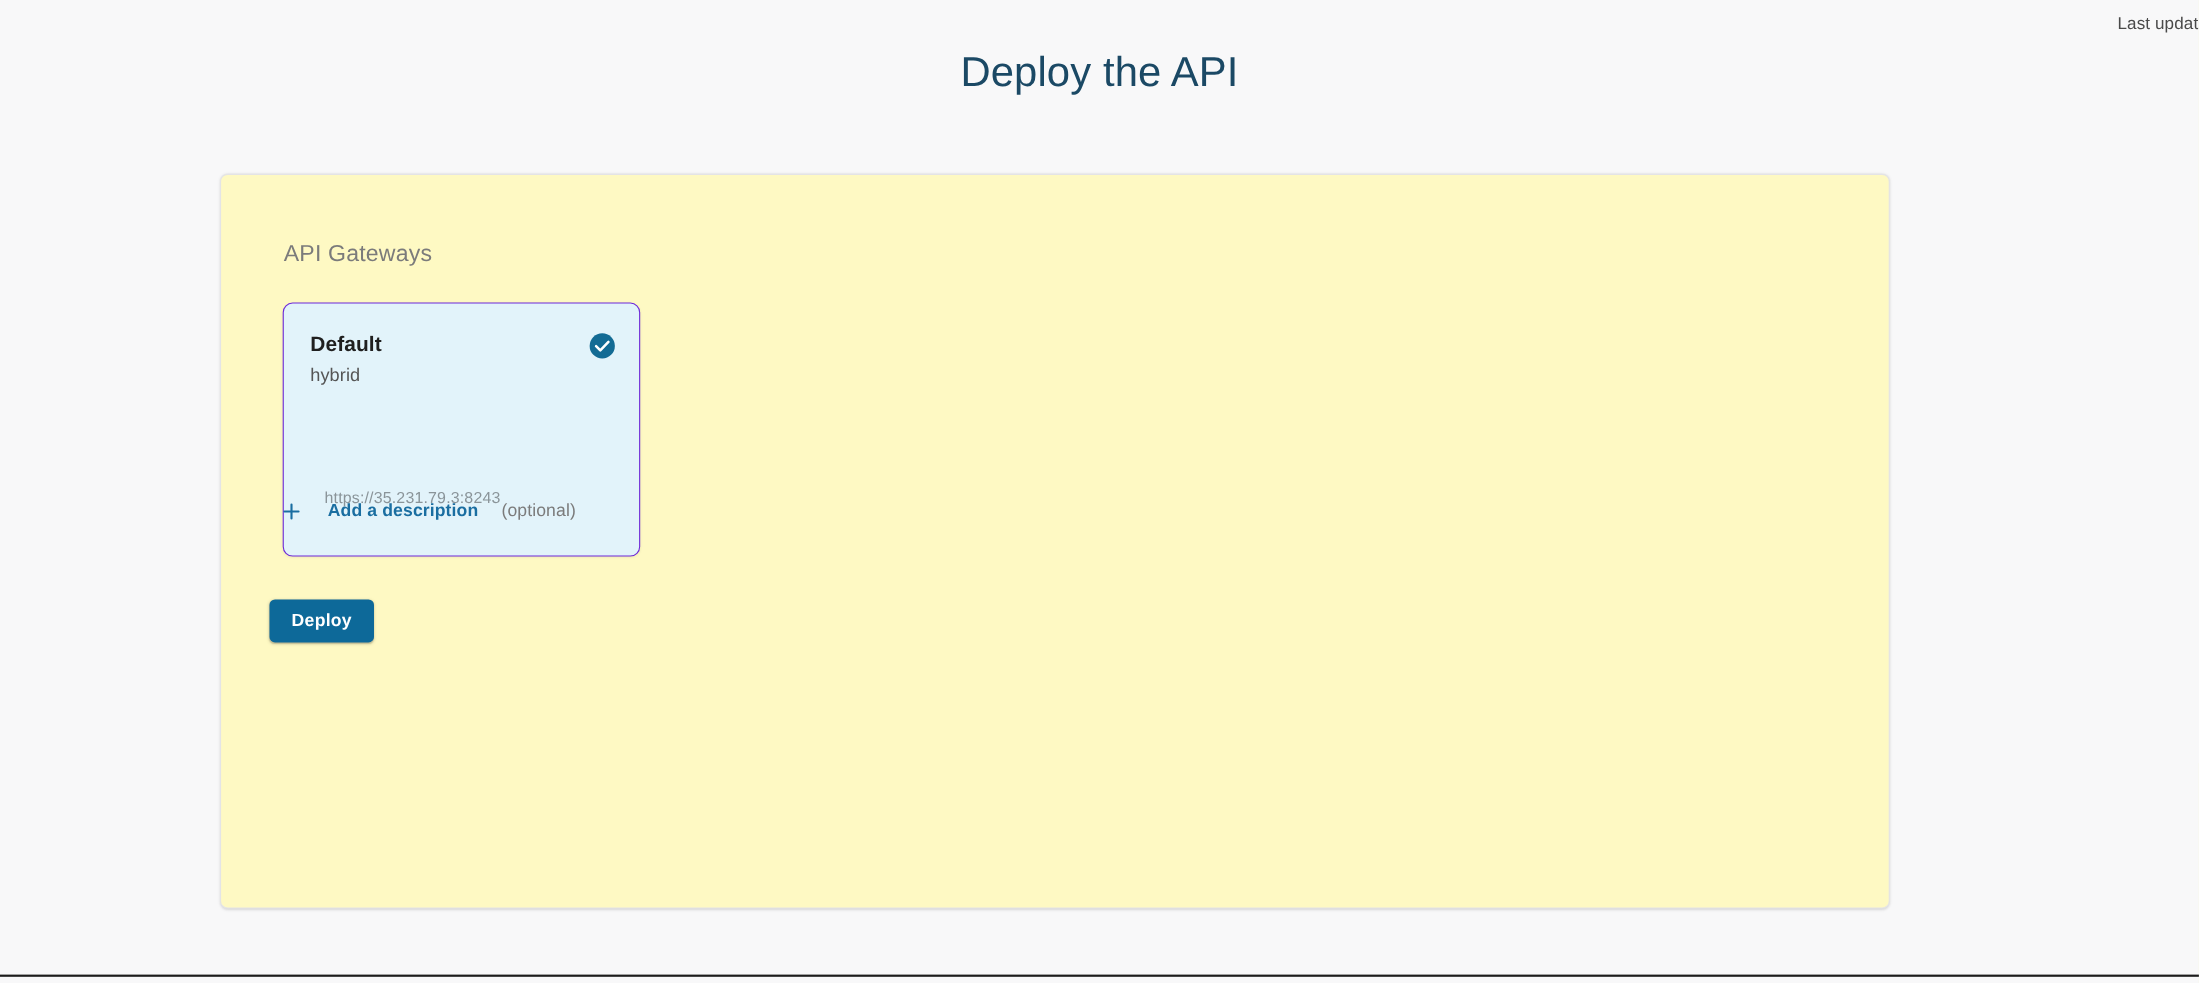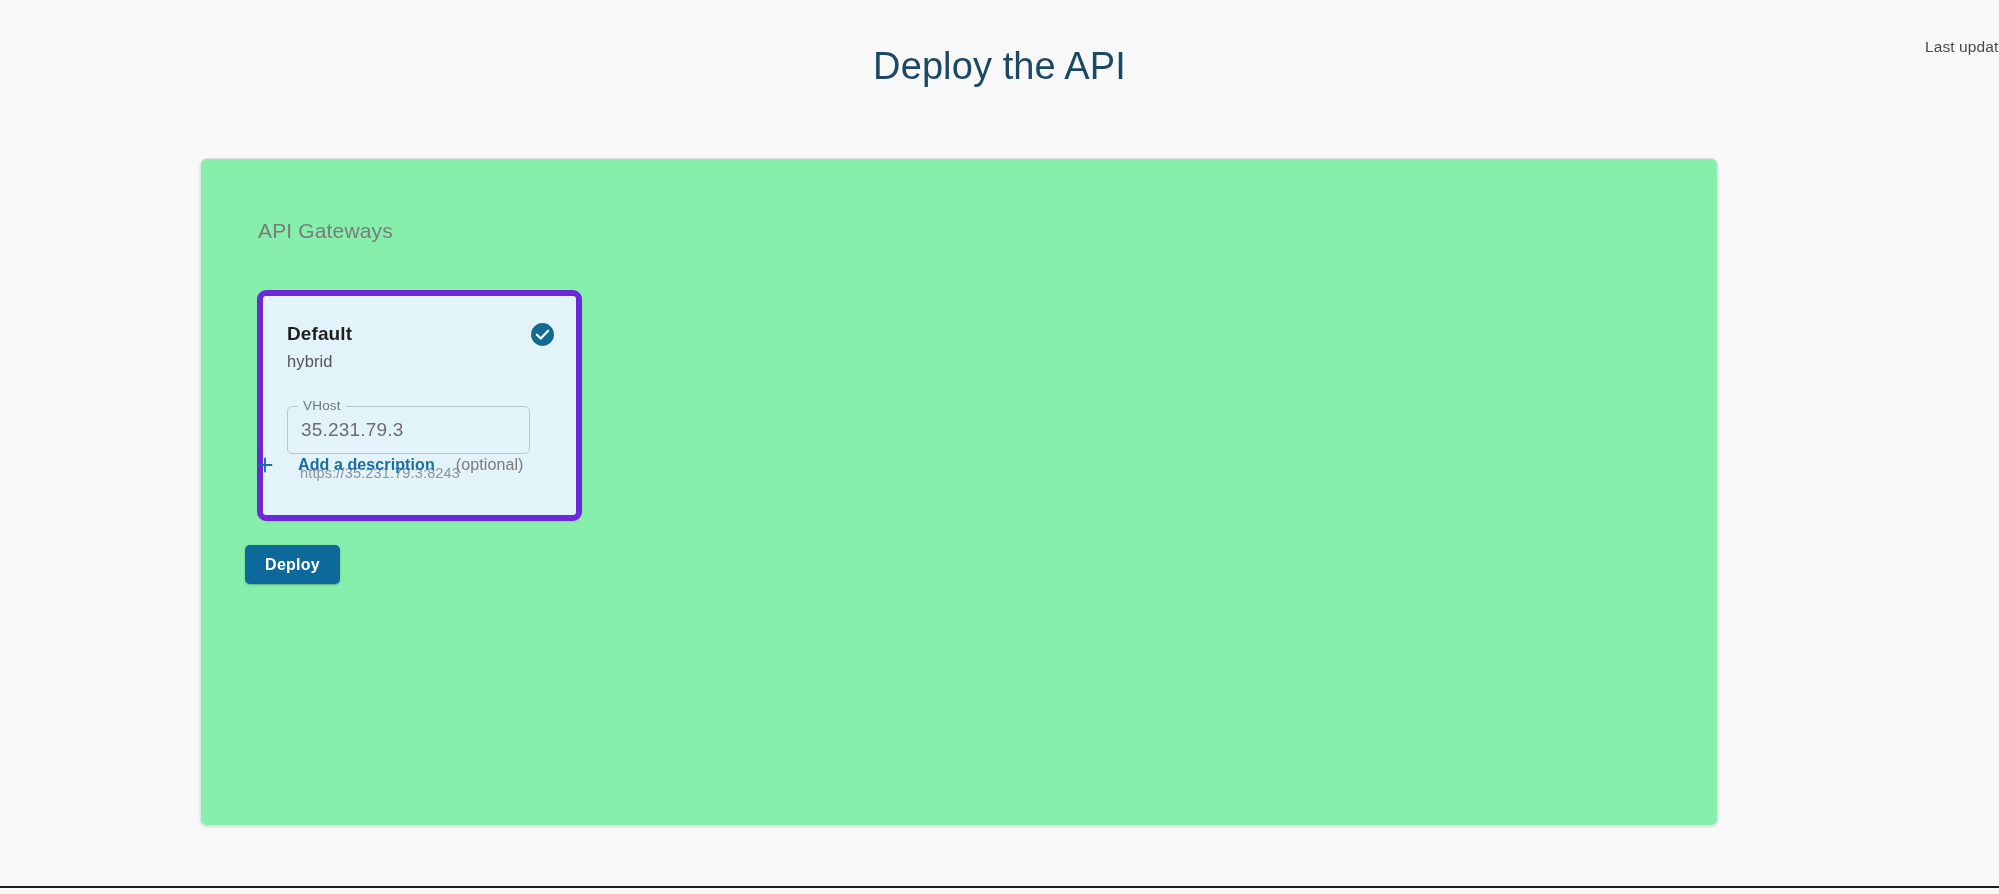--- a/index.html
+++ b/index.html
@@ -17,21 +17,20 @@
     -webkit-font-smoothing: antialiased;
   }
 
   
   .top-strip {
     position: absolute;
     top: 0;
     left: 0;
     width: 1999px;
     height: 44px;
-    margin-top: 25px;
   }
   .last-updated {
     position: absolute;
     top: 13px;
     left: 1925px;
     white-space: nowrap;
     font-size: 15.5px;
     color: #4a4a4a;
     letter-spacing: .1px;
   }
@@ -62,45 +61,45 @@
     letter-spacing: .1px;
   }
 
   
   .panel {
     position: absolute;
     left: 200px;
     top: 158px;
     width: 1518px;
     height: 668px;
-    background: #86efac;
+    background: #fef9c3;
     border: 1px solid #e4e4e6;
     border-radius: 7px;
     box-shadow: 0 1px 3px rgba(0,0,0,0.09), 0 1px 2px rgba(0,0,0,0.05);
   }
 
   .section-title {
     position: absolute;
     left: 57px;
     top: 60px;
     font-size: 21px;
     font-weight: 400;
     color: #7b7b7b;
     letter-spacing: .15px;
   }
 
   
   .gw-card {
     position: absolute;
     left: 56px;
-    top: 131px;
+    top: 116px;
     width: 325px;
     height: 231px;
     background: #e2f3fa;
-    border: 6px solid #6d28d9;
+    border: 1px solid #6d28d9;
     border-radius: 9px;
     box-shadow: 0 1px 2px rgba(0,0,0,0.05);
     cursor: pointer;
   }
   .gw-name {
     position: absolute;
     left: 24px;
     top: 27px;
     font-size: 19px;
     font-weight: bold;
@@ -259,25 +258,20 @@
 
     <div class="gw-type">hybrid</div>
 
     <span class="gw-check">
       <svg width="25" height="25" viewBox="0 0 24 24" aria-hidden="true">
         <circle cx="12" cy="12" r="11" fill="#136b94"></circle>
         <path d="M6.6 12.2 L10.3 15.9 L17.4 8.4" fill="none" stroke="#ffffff" stroke-width="2.2" stroke-linecap="round" stroke-linejoin="round"></path>
       </svg>
     </span>
 
-    <div class="field-wrap">
-      <div class="field-box"></div>
-      <div class="field-notch">VHost</div>
-      <input class="field-input" type="text" value="35.231.79.3" style="">
-    </div>
 
     <div class="gw-url">https://35.231.79.3:8243</div>
   </div>
 
   <div class="add-desc">
     <span class="plus-icon">
       <svg width="22" height="22" viewBox="0 0 24 24" aria-hidden="true">
         <path d="M12 5 V19 M5 12 H19" stroke="#1a6ea1" stroke-width="2.1" stroke-linecap="round"></path>
       </svg>
     </span>

